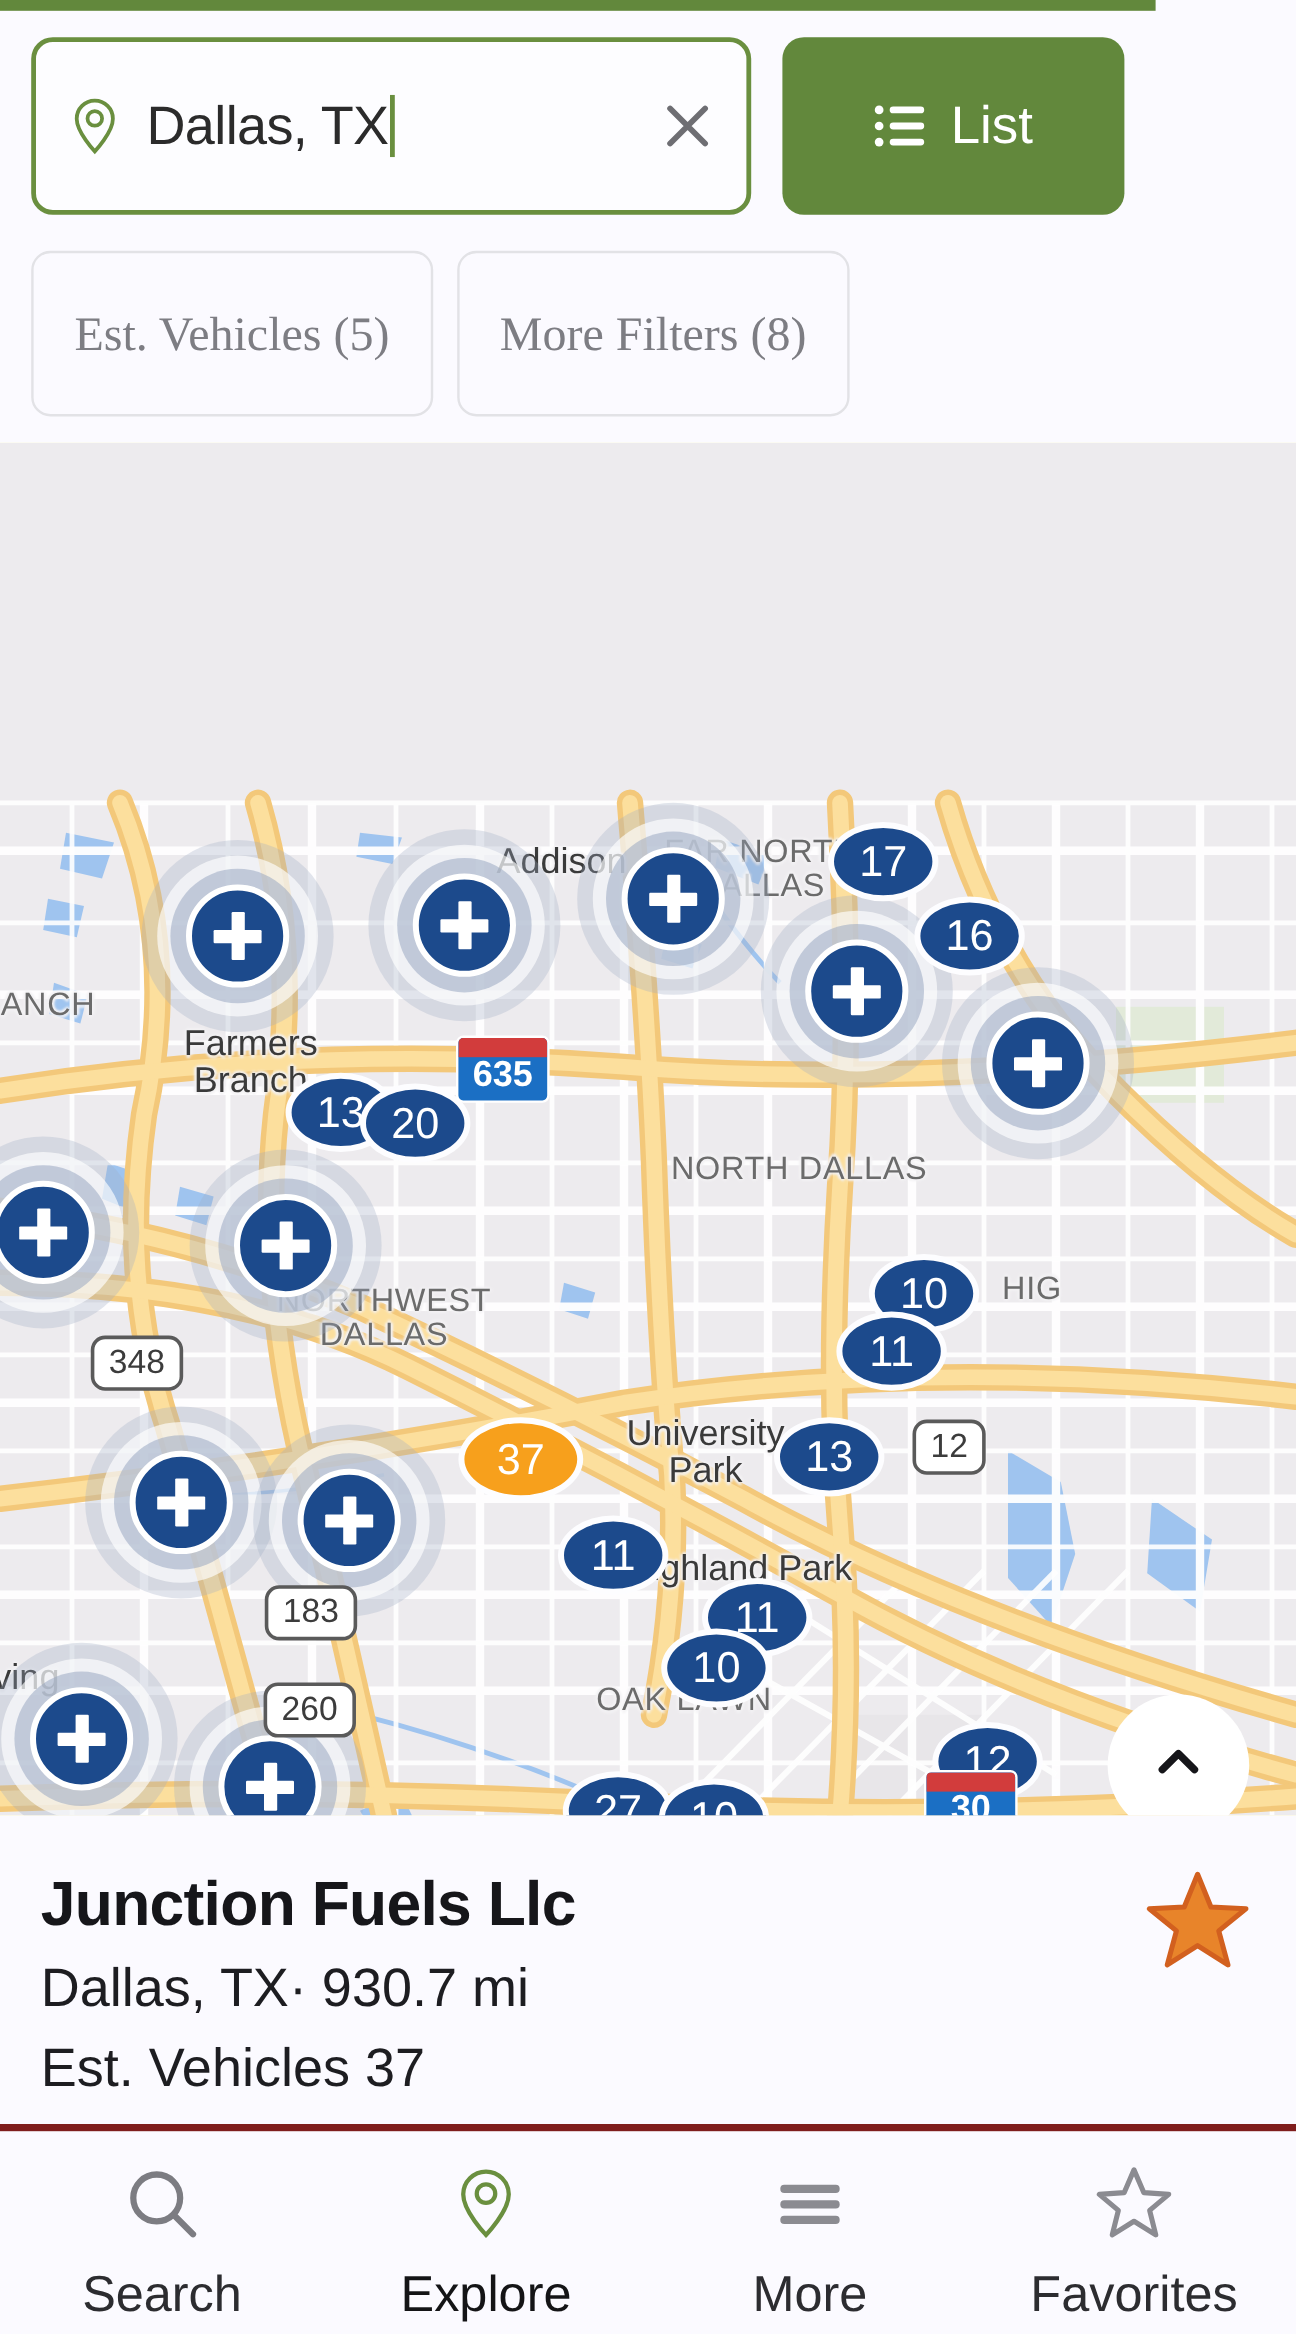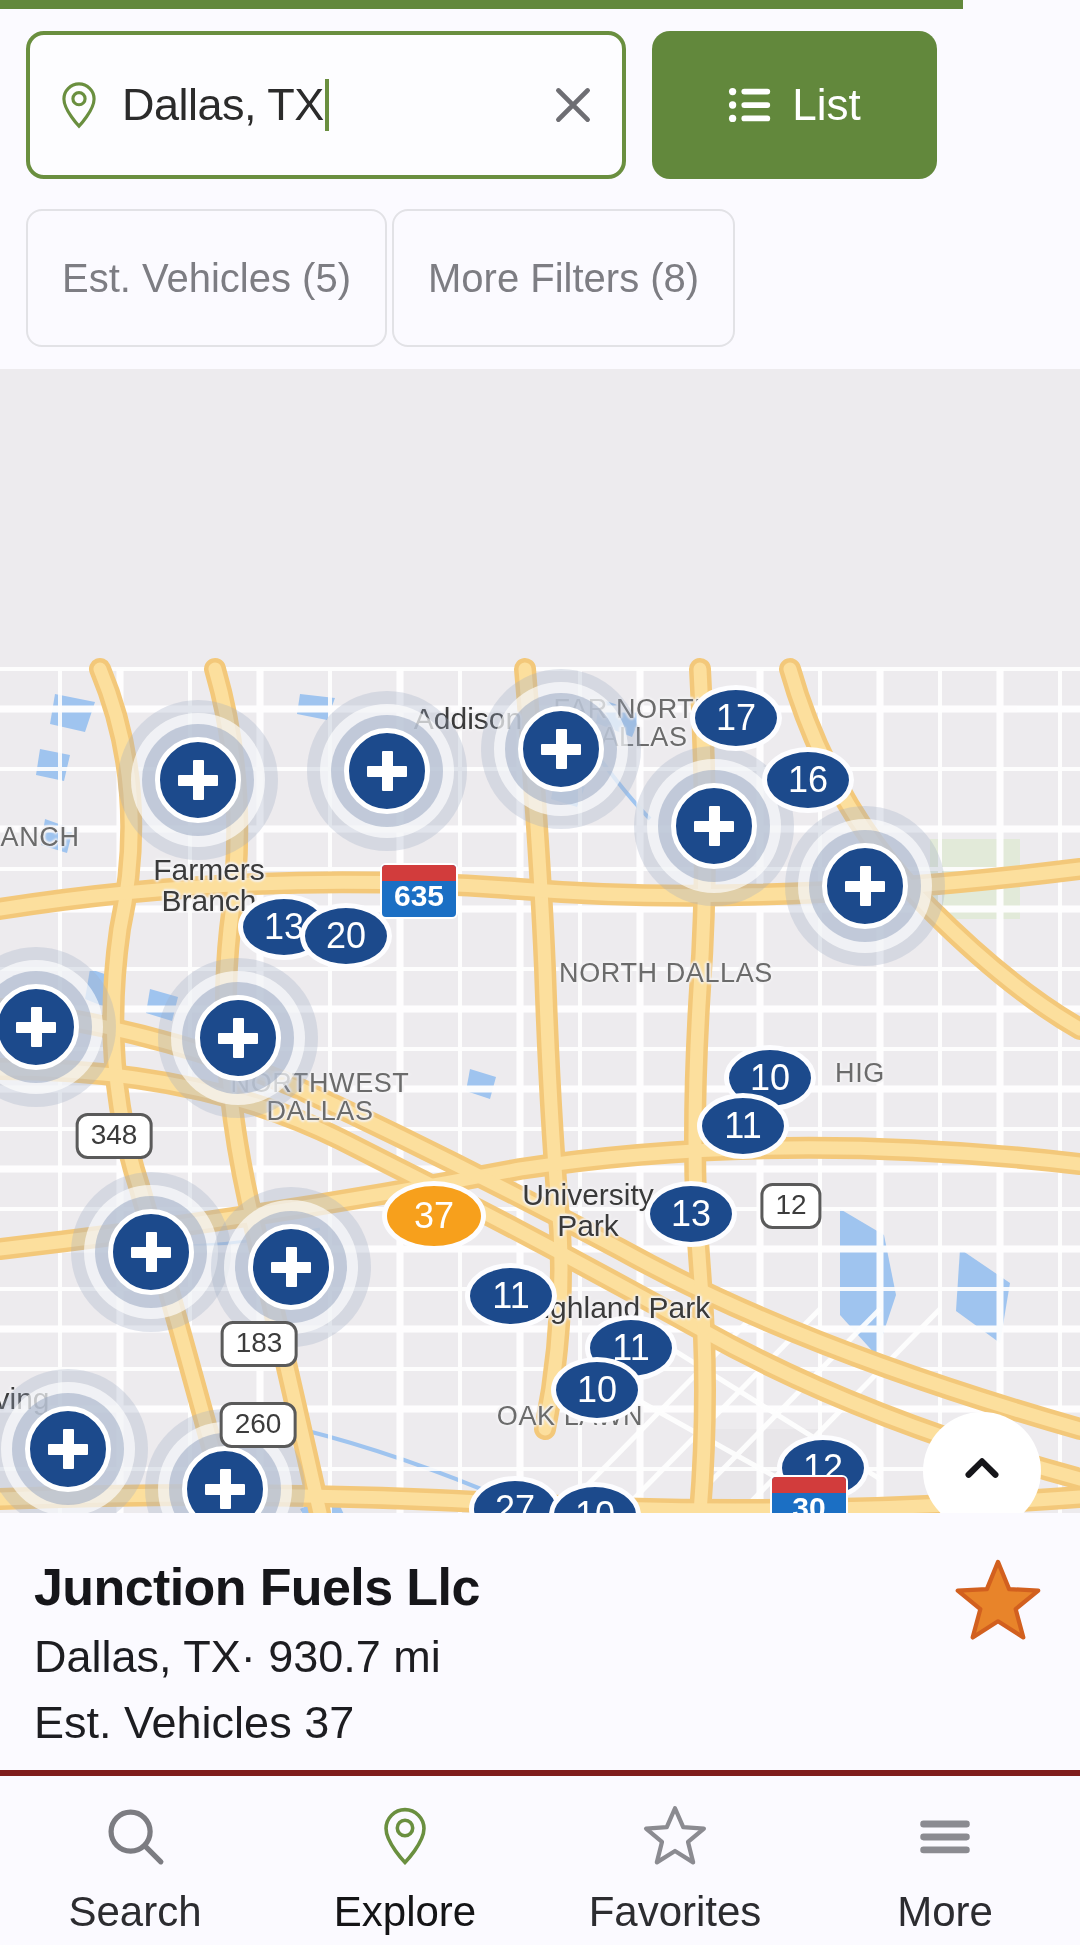--- a/index.html
+++ b/index.html
@@ -42,21 +42,21 @@
   .list-btn {
     flex: 0 0 285px;
     background: #62883c; border-radius: 18px;
     display: flex; align-items: center; justify-content: center; gap: 18px;
     color: #ffffff; font-size: 44px;
     height: 148px;
   }
   .list-glyph { width: 46px; height: 40px; flex: 0 0 auto; }
 
   
-  .chips-row { display: flex; gap: 5px; padding: 22px 26px 0 26px; }
+  .chips-row { display: flex; gap: 20px; padding: 22px 26px 0 26px; font-family: Liberation Serif, serif; }
   .chip {
     border: 2px solid #e2e2e6; border-radius: 16px;
     background: #fbfaff;
     height: 138px; display: flex; align-items: center; justify-content: center;
     padding: 0 34px;
     font-size: 40px; color: #7d7d83; white-space: nowrap;
   }
 
   
   .map {
@@ -462,31 +462,31 @@
       <span class="navicon">
         <svg viewBox="0 0 24 24" width="66" height="66">
           <path d="M12 2.4c-3.8 0-6.9 3.1-6.9 6.9 0 5.2 6.9 12.3 6.9 12.3s6.9-7.1 6.9-12.3c0-3.8-3.1-6.9-6.9-6.9z" fill="none" stroke="#6a8f3f" stroke-width="1.3"></path>
           <circle cx="12" cy="9.1" r="2.8" fill="none" stroke="#6a8f3f" stroke-width="1.3"></circle>
         </svg>
       </span>
       <span class="navlabel">Explore</span>
     </div>
     <div class="navitem">
       <span class="navicon">
-        <svg viewBox="0 0 24 24" width="68" height="68">
-          <path d="M12 2.2 L14.9 8.9 L22.2 9.4 L16.6 14.1 L18.4 21.3 L12 17.3 L5.6 21.3 L7.4 14.1 L1.8 9.4 L9.1 8.9 Z" fill="none" stroke="#8b8b91" stroke-width="1.5" stroke-linejoin="round"></path>
-        </svg>
-      </span>
-      <span class="navlabel">Favorites</span>
-    </div>
-    <div class="navitem">
-      <span class="navicon">
         <svg viewBox="0 0 24 24" width="66" height="66">
           <rect x="3" y="6.4" width="18" height="2.5" rx="1.2" fill="#8b8b91"></rect>
           <rect x="3" y="11.1" width="18" height="2.5" rx="1.2" fill="#8b8b91"></rect>
           <rect x="3" y="15.8" width="18" height="2.5" rx="1.2" fill="#8b8b91"></rect>
         </svg>
       </span>
       <span class="navlabel">More</span>
     </div>
+    <div class="navitem">
+      <span class="navicon">
+        <svg viewBox="0 0 24 24" width="68" height="68">
+          <path d="M12 2.2 L14.9 8.9 L22.2 9.4 L16.6 14.1 L18.4 21.3 L12 17.3 L5.6 21.3 L7.4 14.1 L1.8 9.4 L9.1 8.9 Z" fill="none" stroke="#8b8b91" stroke-width="1.5" stroke-linejoin="round"></path>
+        </svg>
+      </span>
+      <span class="navlabel">Favorites</span>
+    </div>
   </div>
 
 </div>
 
 </body></html>

